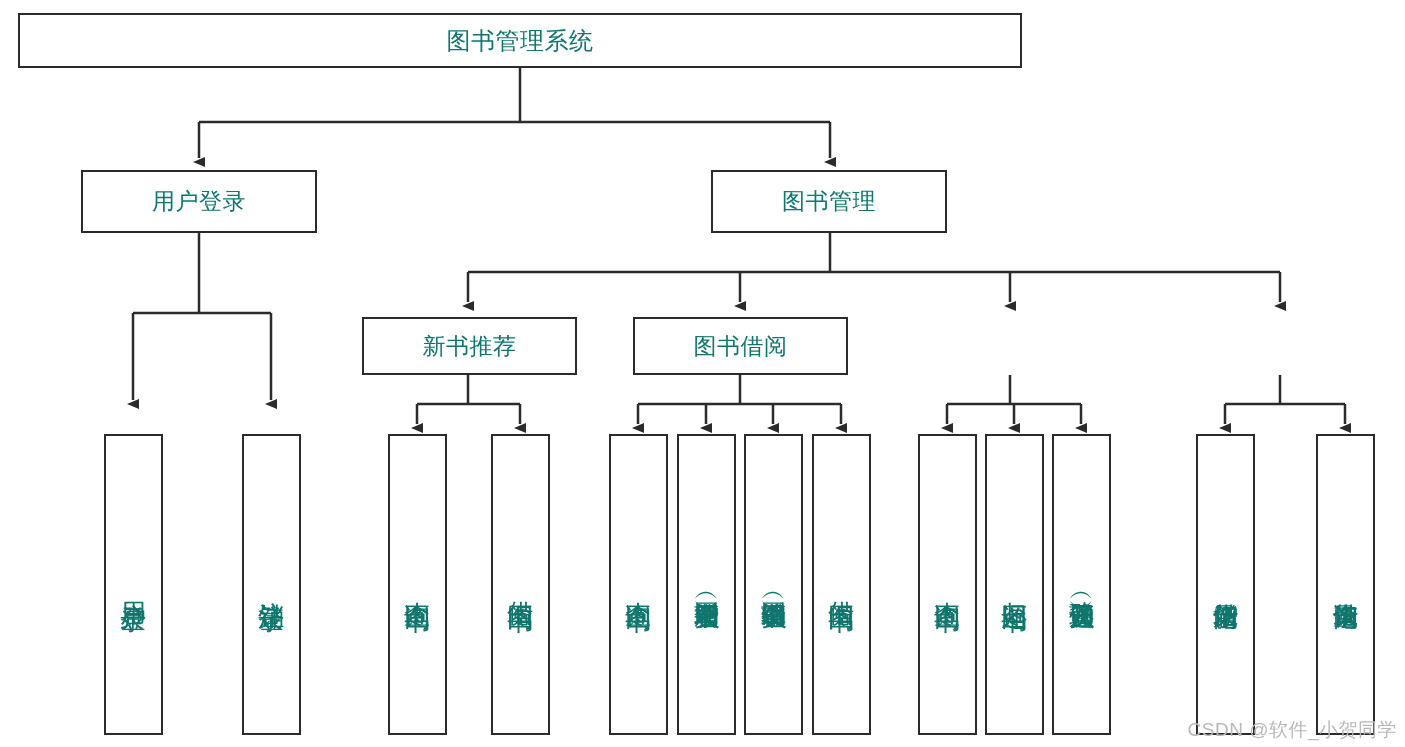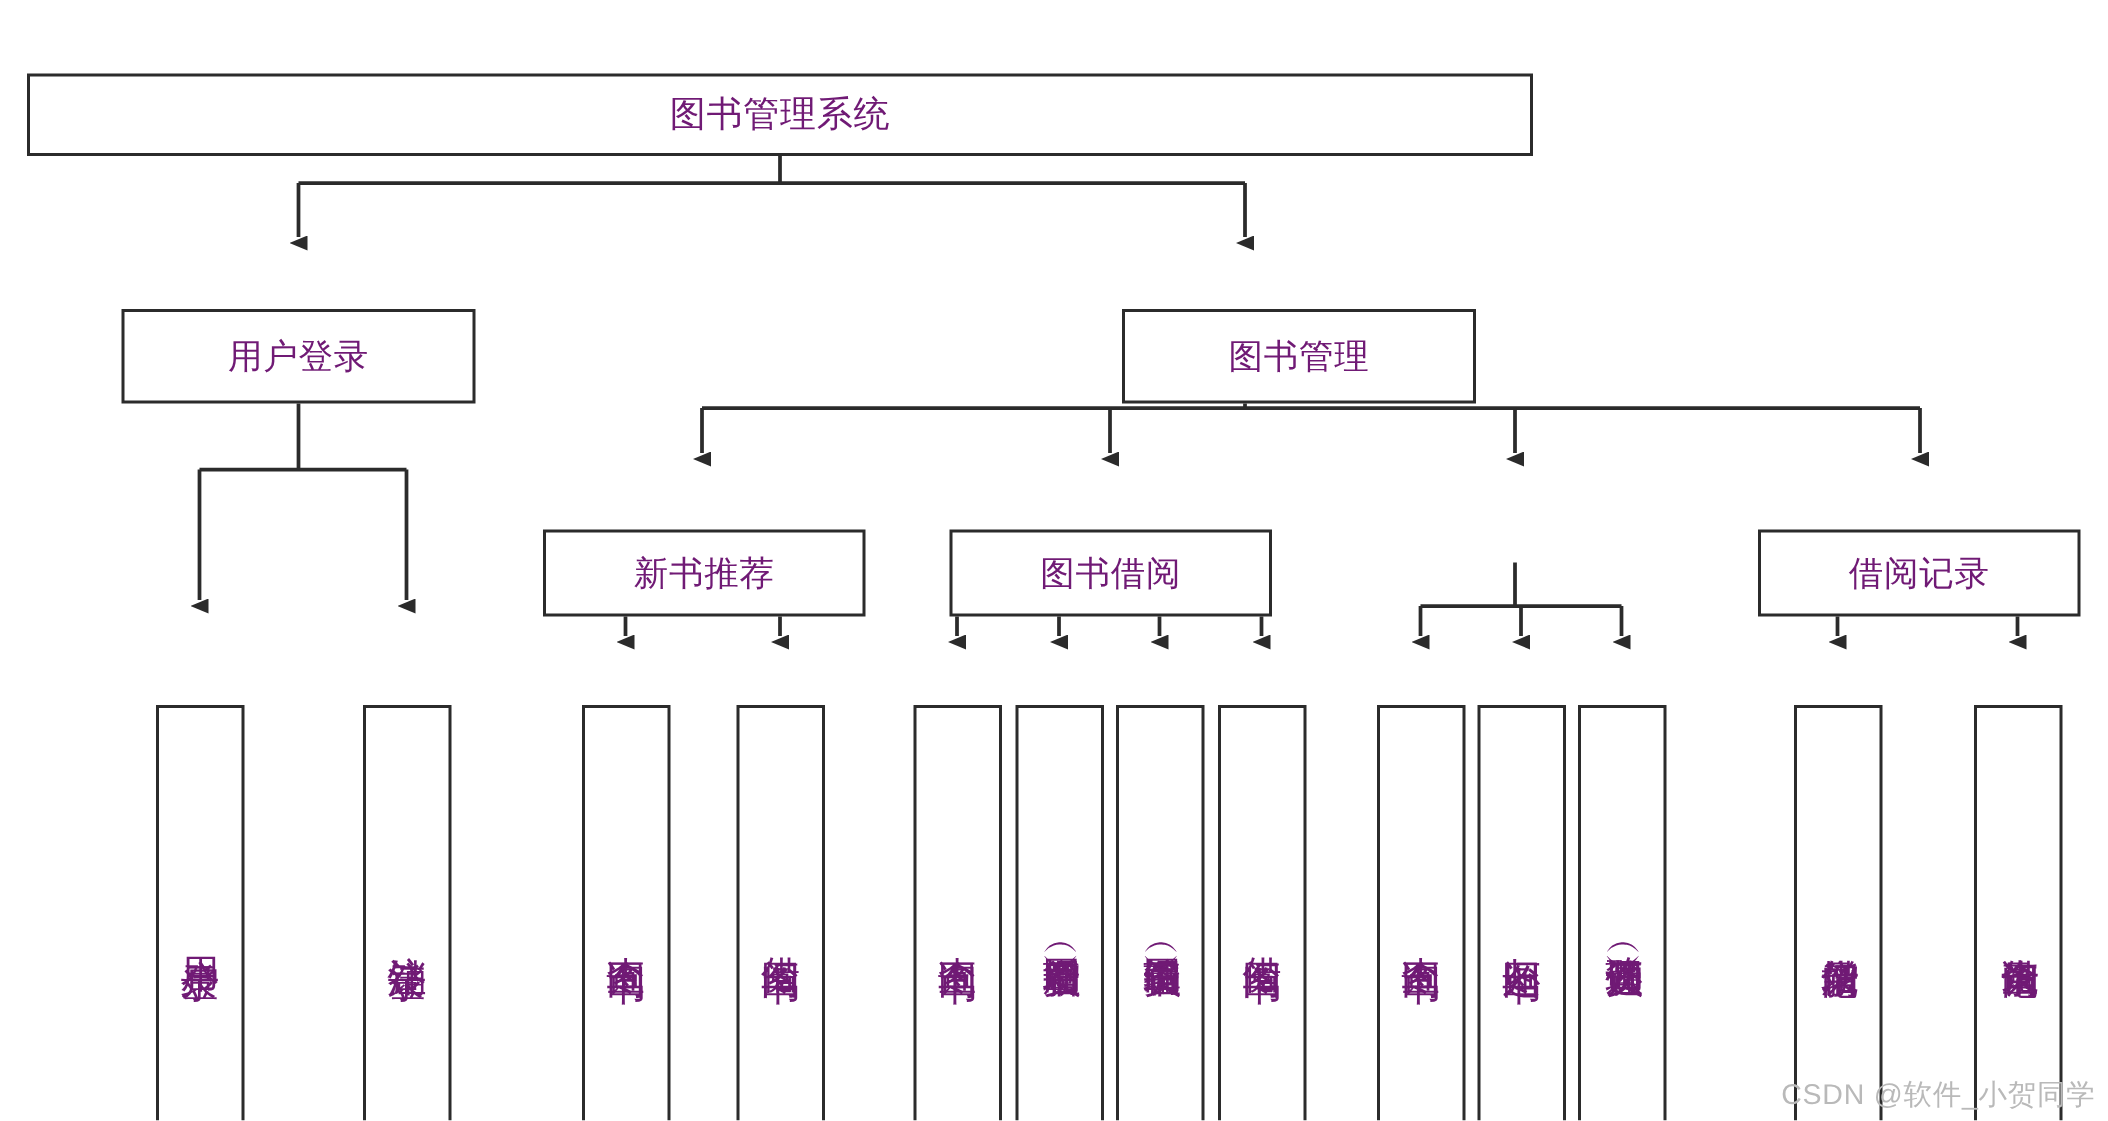--- a/index.html
+++ b/index.html
@@ -26,22 +26,21 @@
     pointer-events: none;
   }
   .node {
     position: absolute;
     box-sizing: border-box;
     border: 2.5px solid #2b2b2b;
     background: #ffffff;
     display: flex;
     align-items: center;
     justify-content: center;
-    color: #701a75;
-    margin-top: 36px;
+    color: #0f766e;
   }
   .node .label {
     display: block;
     white-space: nowrap;
     letter-spacing: 0.5px;
   }
   
   .node.h .label {
     font-size: 23px;
     line-height: 1;
@@ -134,33 +133,30 @@
     </g>
   </svg>
 
   <div class="node h root" style="left:18px; top:13px; width:1004px; height:55px;">
     <span class="label">图书管理系统</span>
   </div>
 
   <div class="node h" style="left:81px; top:170px; width:236px; height:63px;">
     <span class="label">用户登录</span>
   </div>
-  <div class="node h" style="left:748px; top:170px; width:236px; height:63px;">
+  <div class="node h" style="left:711px; top:170px; width:236px; height:63px;">
     <span class="label">图书管理</span>
   </div>
 
   <div class="node h" style="left:633px; top:317px; width:215px; height:58px;">
     <span class="label">图书借阅</span>
   </div>
   <div class="node h" style="left:362px; top:317px; width:215px; height:58px;">
     <span class="label">新书推荐</span>
   </div>
-  <div class="node h" style="left:1172px; top:317px; width:215px; height:58px;">
-    <span class="label">借阅记录</span>
-  </div>
 
   <div class="node v" style="left:104px; top:434px; width:59px; height:301px;">
     <span class="label">用户登录</span>
   </div>
   <div class="node v" style="left:242px; top:434px; width:59px; height:301px;">
     <span class="label">注销登录</span>
   </div>
 
   <div class="node v" style="left:388px; top:434px; width:59px; height:301px;">
     <span class="label">查询图书</span>

